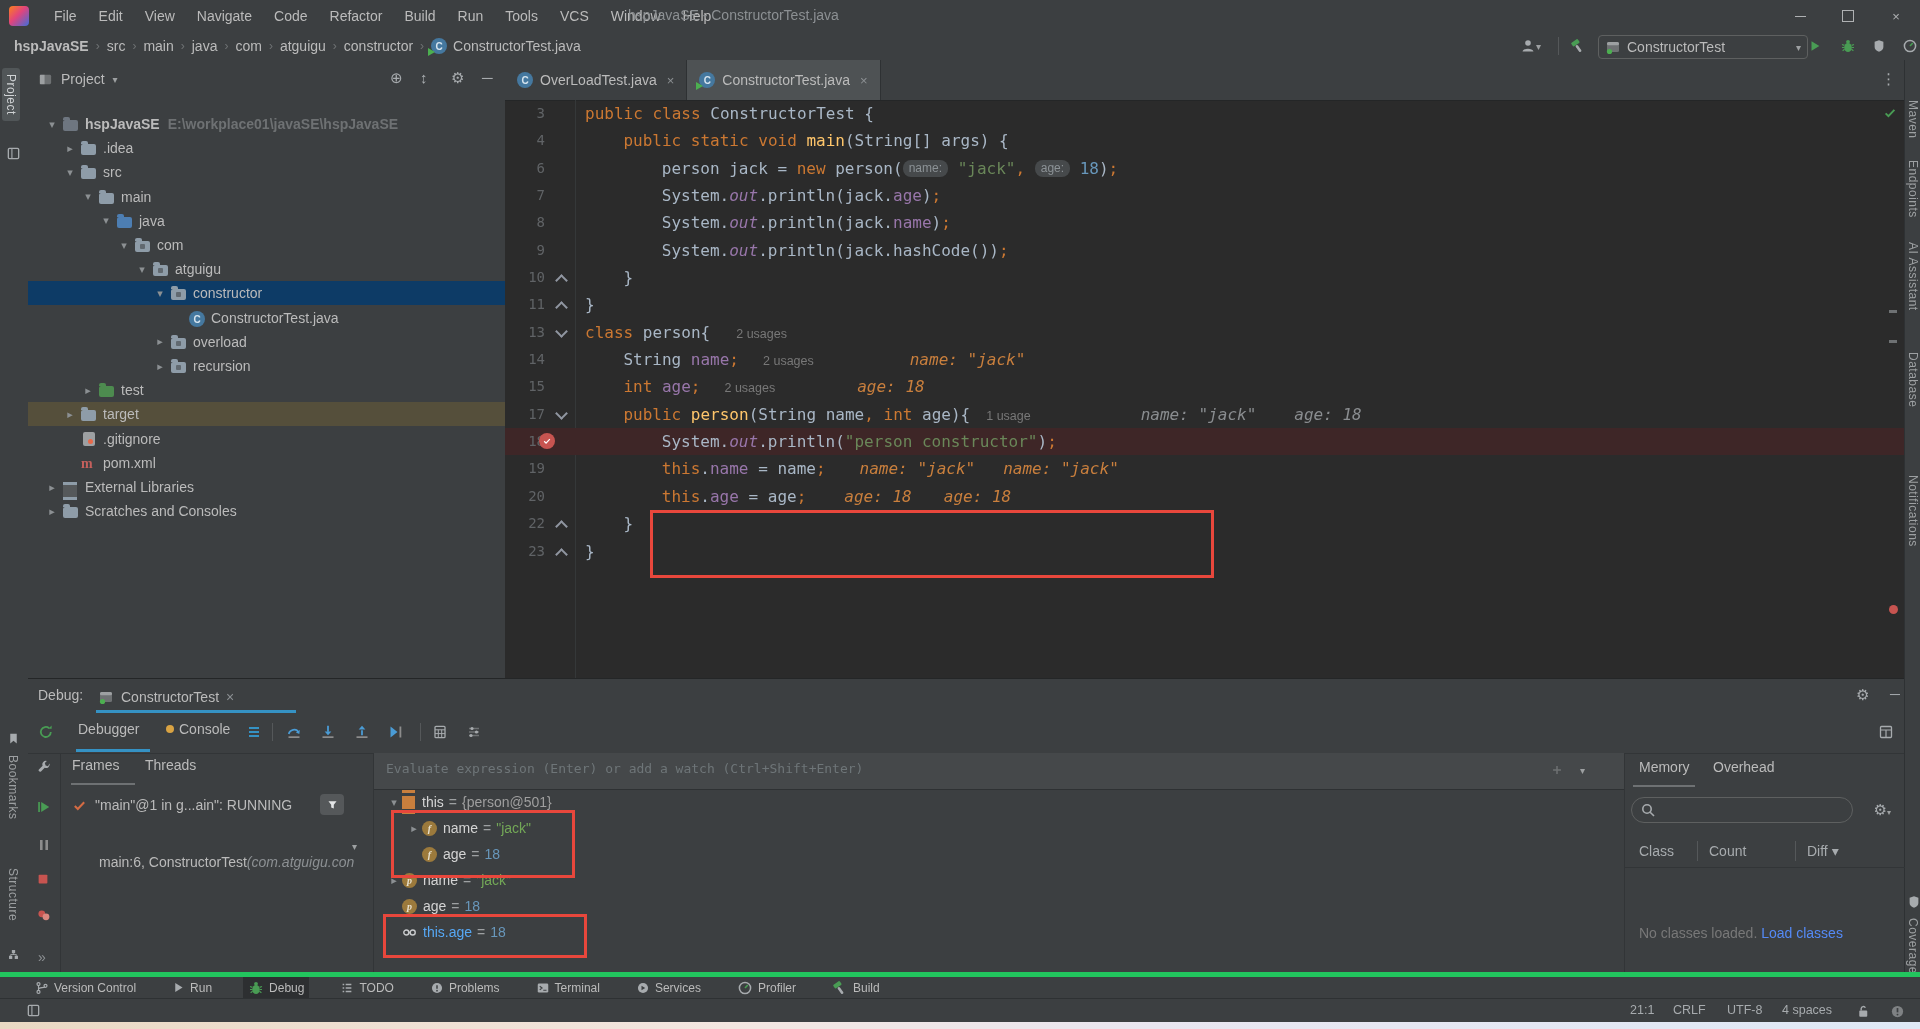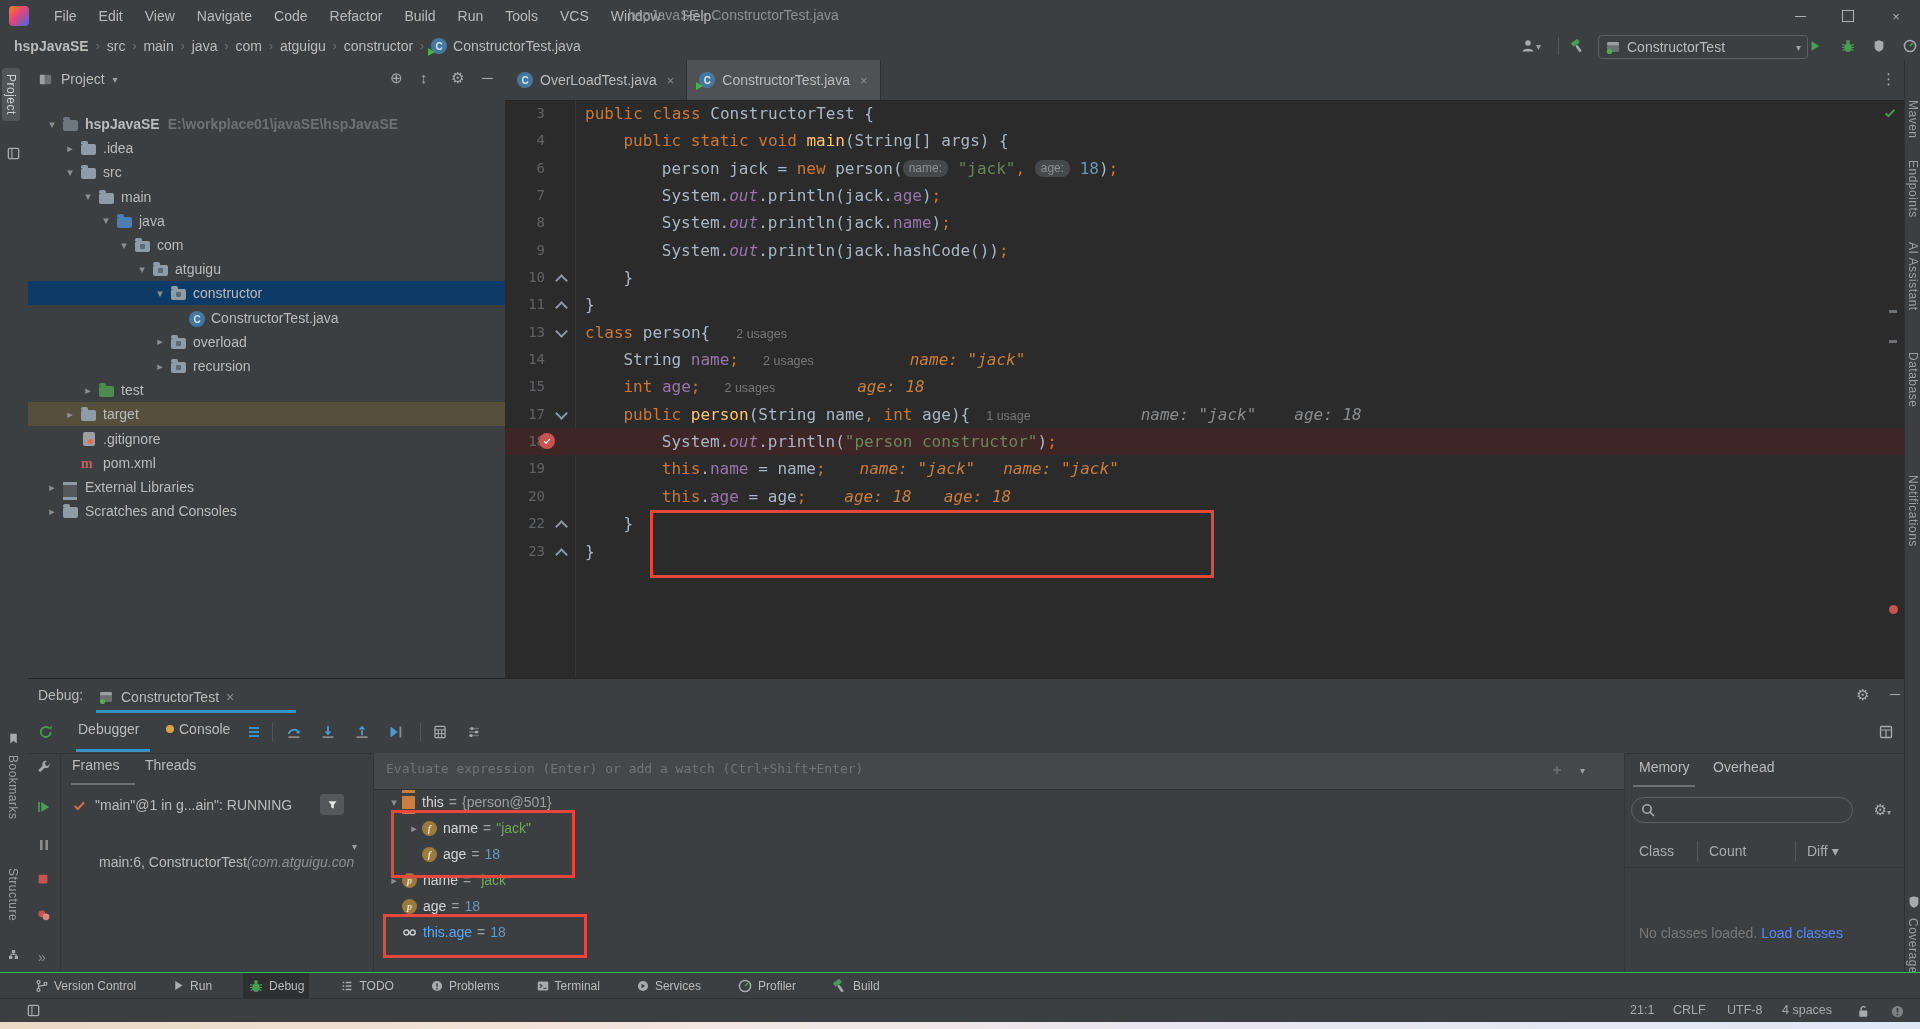--- a/index.html
+++ b/index.html
@@ -135,21 +135,21 @@
   #memory-underline{position:absolute;left:8px;top:32px;width:62px;height:2px;background:#6E7173}
   #mem-search{position:absolute;left:6px;top:44px;width:222px;height:26px;border:1px solid #5E6060;border-radius:13px;display:flex;align-items:center;padding-left:8px;box-sizing:border-box}
   #mem-gear{position:absolute;right:14px;top:48px;color:#A7ABAE;font-size:15px}
   #mem-cols{position:absolute;left:0;top:84px;width:100%;height:30px;border-bottom:1px solid #323537;color:#A7ABAE}
   .mcol{position:absolute;top:6px}
   .mcolsep{position:absolute;top:4px;width:1px;height:20px;background:#55585A}
   #mem-empty{position:absolute;left:14px;top:172px;color:#787878}
   #mem-empty a{color:#548AF7;text-decoration:none}
 
   
-  #bottom-bar{position:absolute;left:0;top:972px;width:1920px;height:26px;background:#3C3F41;border-top:1px solid #22c55e;display:flex;align-items:center;padding-left:30px;box-sizing:border-box;gap:26px;font-size:12px;color:#BBBBBB}
+  #bottom-bar{position:absolute;left:0;top:972px;width:1920px;height:26px;background:#3C3F41;border-top:5px solid #22c55e;display:flex;align-items:center;padding-left:30px;box-sizing:border-box;gap:26px;font-size:12px;color:#BBBBBB}
   .bitem{display:flex;align-items:center;gap:5px;height:100%;padding:0 5px}
   .bitem.active{background:#2D2F31}
   #status-bar{position:absolute;left:0;top:998px;width:1920px;height:24px;background:#3C3F41;border-top:1px solid #2E3133;font-size:12.5px;color:#A7ABAE}
   .sitem{position:absolute;top:4px}
   #taskbar-strip{position:absolute;left:0;top:1022px;width:1920px;height:7px;background:linear-gradient(90deg,#EAD9C3,#F3E6E0 38%,#E9E6F0 60%,#DFE9F6)}
 
   
   .redbox{position:absolute;border:3px solid #E8473C;z-index:60}
 </style>
 </head>

